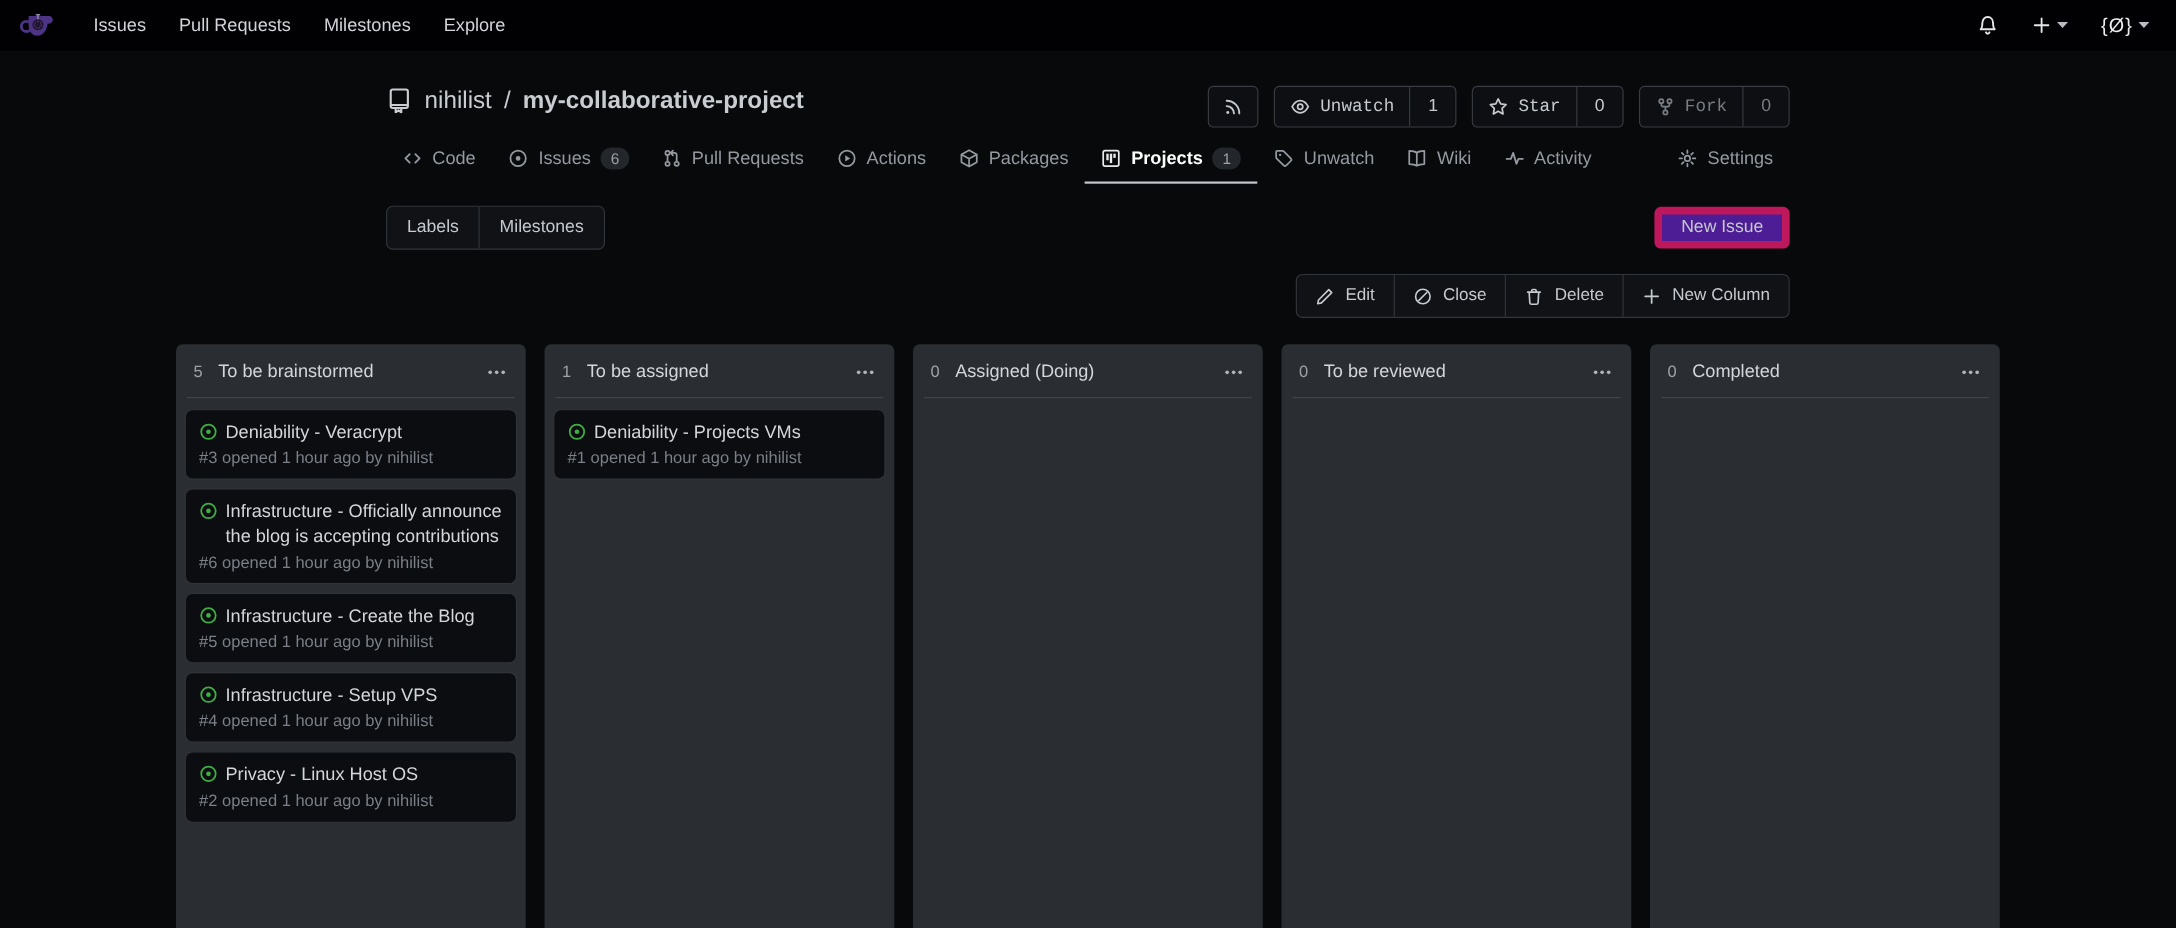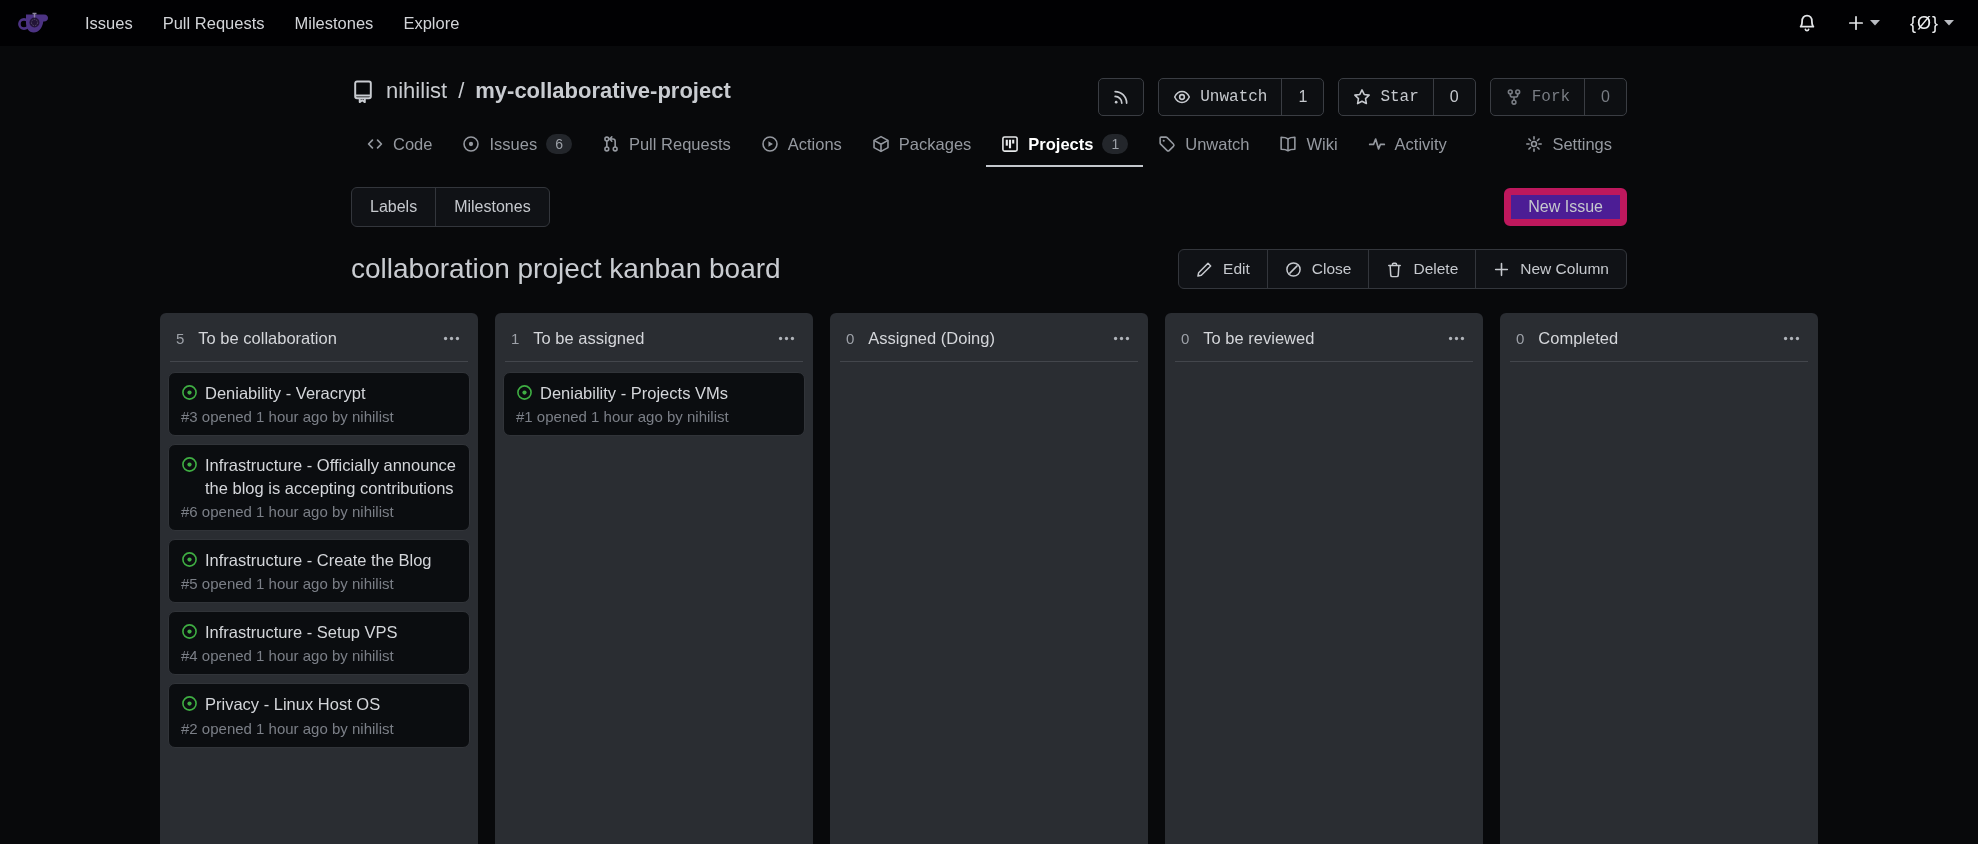--- a/index.html
+++ b/index.html
@@ -262,21 +262,20 @@
 
   <div class="toolbar">
     <div class="joined">
       <a class="jbtn">Labels</a>
       <a class="jbtn">Milestones</a>
     </div>
     <a class="solo-btn">New Issue</a>
   </div>
 
   <div class="title-row">
-    <h2 class="board-title" style="margin:0;">collaboration project kanban board</h2>
     <div class="title-actions">
       <a class="title-btn">
         <svg width="17" height="17" viewBox="0 0 16 16" fill="none" stroke="currentColor" stroke-width="1.4" stroke-linejoin="round">
           <path d="M11.3 2.2 l2.5 2.5 -8.8 8.8 -3.2.7.7-3.2 Z"></path>
         </svg>
         <span>Edit</span>
       </a>
       <a class="title-btn">
         <svg width="17" height="17" viewBox="0 0 16 16" fill="none" stroke="currentColor" stroke-width="1.4" stroke-linecap="round">
           <circle cx="8" cy="8" r="6.2"></circle>
@@ -298,21 +297,21 @@
       </a>
     </div>
   </div>
 </div>
 
 <div class="board">
 
   <section class="column">
     <div class="col-header">
       <span class="col-count">5</span>
-      <span class="col-title">To be collaboration</span>
+      <span class="col-title">To be brainstormed</span>
       <span class="col-kebab">
         <svg width="19" height="19" viewBox="0 0 16 16">
             <circle cx="3" cy="8" r="1.4" fill="currentColor"></circle>
             <circle cx="8" cy="8" r="1.4" fill="currentColor"></circle>
             <circle cx="13" cy="8" r="1.4" fill="currentColor"></circle>
           </svg>
       </span>
     </div>
     <div class="col-divider"></div>
     <div class="col-cards">

